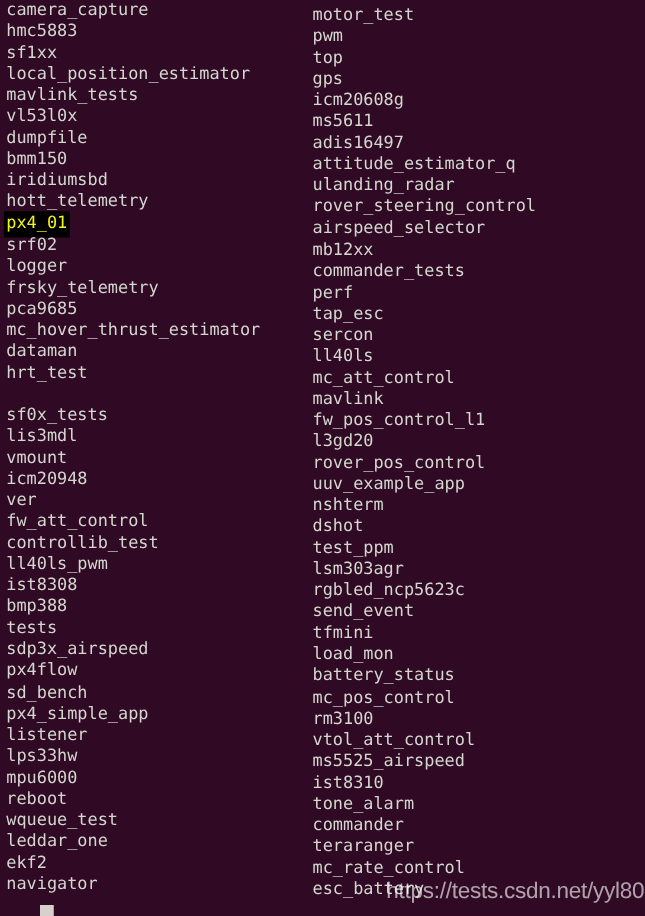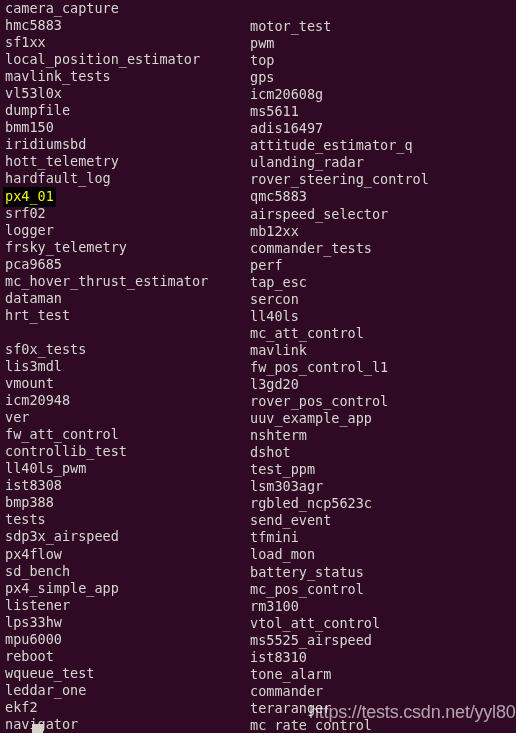--- a/index.html
+++ b/index.html
@@ -34,21 +34,21 @@
     position: relative;
   }
   .cell-left {
     position: absolute;
     left: 5px;
     top: 0;
   }
   .cell-right {
     position: absolute;
     left: 250px;
-    top: 18px;
+    top: 4px;
   }
   .sel {
     background: #000000;
     color: #f3f315;
     padding: 1px 2px 2px 2px;
     margin: -1px -2px -2px -2px;
   }
   #cursor {
     position: absolute;
     left: 32px;
@@ -79,21 +79,20 @@
       <div class="row"><span class="cell-left">camera_capture</span><span class="cell-right">motor_test</span></div>
       <div class="row"><span class="cell-left">hmc5883</span><span class="cell-right">pwm</span></div>
       <div class="row"><span class="cell-left">sf1xx</span><span class="cell-right">top</span></div>
       <div class="row"><span class="cell-left">local_position_estimator</span><span class="cell-right">gps</span></div>
       <div class="row"><span class="cell-left">mavlink_tests</span><span class="cell-right">icm20608g</span></div>
       <div class="row"><span class="cell-left">vl53l0x</span><span class="cell-right">ms5611</span></div>
       <div class="row"><span class="cell-left">dumpfile</span><span class="cell-right">adis16497</span></div>
       <div class="row"><span class="cell-left">bmm150</span><span class="cell-right">attitude_estimator_q</span></div>
       <div class="row"><span class="cell-left">iridiumsbd</span><span class="cell-right">ulanding_radar</span></div>
       <div class="row"><span class="cell-left">hott_telemetry</span><span class="cell-right">rover_steering_control</span></div>
-      <div class="row"><span class="cell-left">hardfault_log</span><span class="cell-right">qmc5883</span></div>
       <div class="row"><span class="cell-left sel">px4_01</span><span class="cell-right">airspeed_selector</span></div>
       <div class="row"><span class="cell-left">srf02</span><span class="cell-right">mb12xx</span></div>
       <div class="row"><span class="cell-left">logger</span><span class="cell-right">commander_tests</span></div>
       <div class="row"><span class="cell-left">frsky_telemetry</span><span class="cell-right">perf</span></div>
       <div class="row"><span class="cell-left">pca9685</span><span class="cell-right">tap_esc</span></div>
       <div class="row"><span class="cell-left">mc_hover_thrust_estimator</span><span class="cell-right">sercon</span></div>
       <div class="row"><span class="cell-left">dataman</span><span class="cell-right">ll40ls</span></div>
       <div class="row"><span class="cell-left">hrt_test</span><span class="cell-right">mc_att_control</span></div>
       <div class="row"><span class="cell-right">mavlink</span></div>
       <div class="row"><span class="cell-left">sf0x_tests</span><span class="cell-right">fw_pos_control_l1</span></div>

